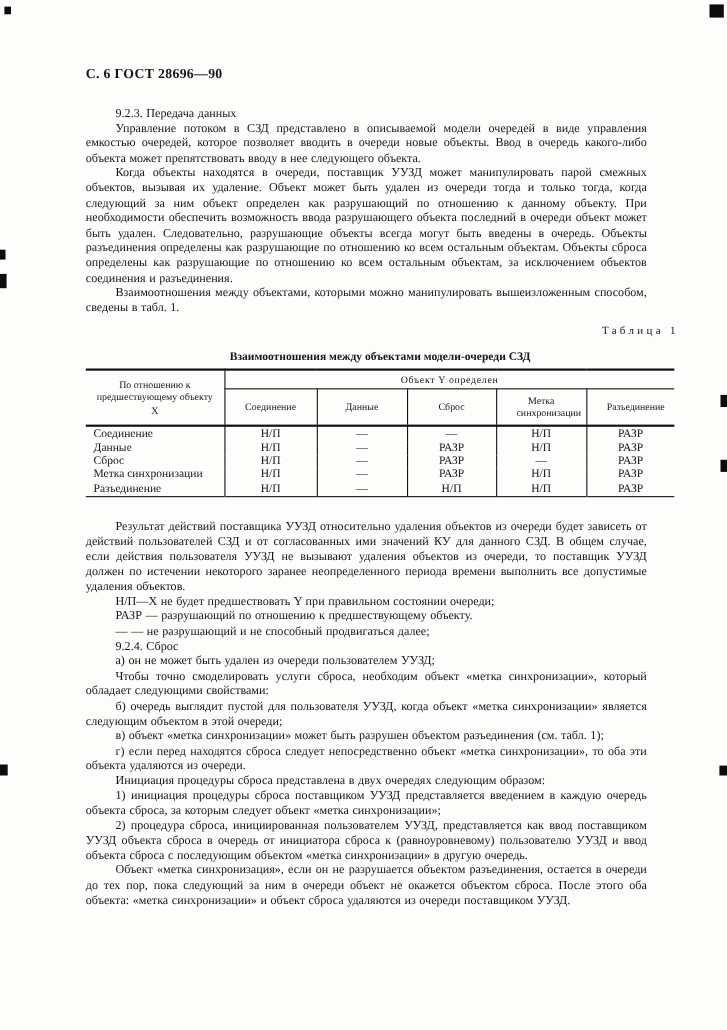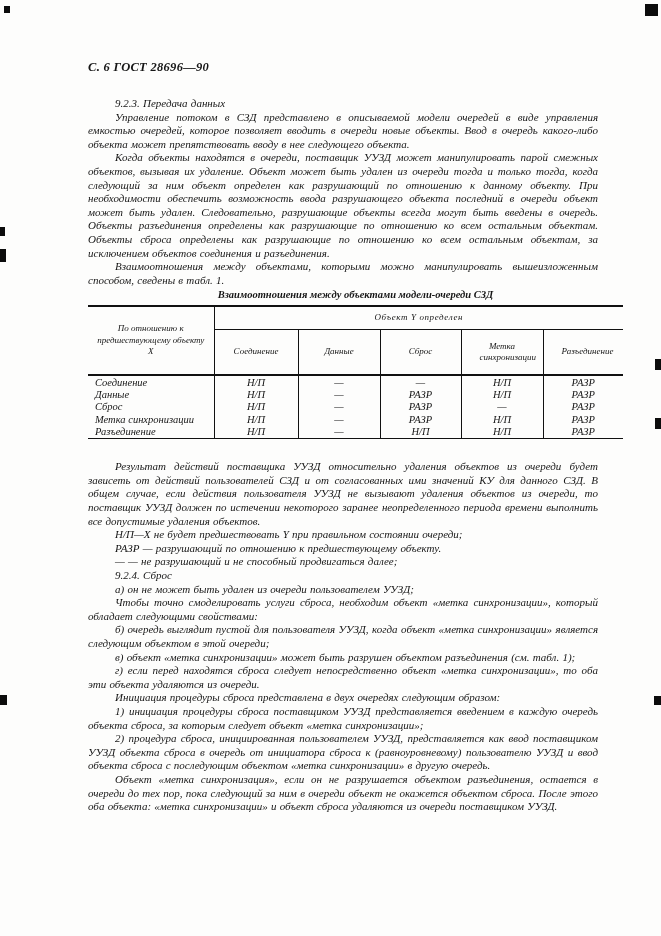--- a/index.html
+++ b/index.html
@@ -7,23 +7,22 @@
   body {
     width: 661px; height: 936px;
     background: #fdfdfc;
     position: relative;
     overflow: hidden;
     font-family: "Liberation Serif", "DejaVu Serif", serif;
     color: #161616;
   }
   .page {
     position: absolute;
-    left: 88px; top: 60px;
+    left: 78px; top: 60px;
     width: 510px;
-    font-style: italic;
   }
   .page-header {
     font-weight: bold;
     font-size: 12.5px;
     letter-spacing: 0.3px;
     margin-bottom: 22px;
   }
   .para {
     font-size: 11px;
     line-height: 13.6px;
@@ -34,21 +33,21 @@
   .para.indent { text-indent: 27px; }
   .table-label {
     width: 539px;
     margin-top: 9px;
     font-size: 10px;
     letter-spacing: 3px;
     text-align: right;
   }
   .table-title {
     width: 535px;
-    margin-top: 2px;
+    margin-top: 12px;
     margin-bottom: 5px;
     font-weight: bold;
     font-size: 10.5px;
     text-align: center;
   }
   table.gost-table {
     width: 535px;
     border-collapse: collapse;
     table-layout: fixed;
     border-top: 2px solid #111;
@@ -64,21 +63,21 @@
     padding: 2px 18px;
   }
   table.gost-table th.span-header {
     border-left: 1px solid #111;
     border-bottom: 1px solid #111;
     height: 17px;
     letter-spacing: 0.6px;
   }
   table.gost-table th.corner-header {
     line-height: 11.5px;
-    padding: 16px 6px;
+    padding: 4px 6px;
   }
   table.gost-table tr.sub-row th {
     border-left: 1px solid #111;
     height: 34px;
   }
   table.gost-table td {
     font-size: 10.5px;
     line-height: 12.3px;
     text-align: center;
     vertical-align: top;
@@ -104,20 +103,21 @@
 
   <div class="page-header">С. 6 ГОСТ 28696—90</div>
 
   <div id="before-table">
       <div class="para indent">9.2.3. Передача данных</div>
       <div class="para indent">Управление потоком в СЗД представлено в описываемой модели очередей в виде управления емкостью очередей, которое позволяет вводить в очереди новые объекты. Ввод в очередь какого-либо объекта может препятствовать вводу в нее следующего объекта.</div>
       <div class="para indent">Когда объекты находятся в очереди, поставщик УУЗД может манипулировать парой смежных объектов, вызывая их удаление. Объект может быть удален из очереди тогда и только тогда, когда следующий за ним объект определен как разрушающий по отношению к данному объекту. При необходимости обеспечить возможность ввода разрушающего объекта последний в очереди объект может быть удален. Следовательно, разрушающие объекты всегда могут быть введены в очередь. Объекты разъединения определены как разрушающие по отношению ко всем остальным объектам. Объекты сброса определены как разрушающие по отношению ко всем остальным объектам, за исключением объектов соединения и разъединения.</div>
       <div class="para indent">Взаимоотношения между объектами, которыми можно манипулировать вышеизложенным способом, сведены в табл. 1.</div>
     </div>
 
+  <div class="table-label">Таблица 1</div>
   <div class="table-title">Взаимоотношения между объектами модели-очереди СЗД</div>
 
   <table class="gost-table">
     <colgroup>
       <col style="width:126px">
       <col style="width:84px">
       <col style="width:82px">
       <col style="width:81px">
       <col style="width:82px">
       <col style="width:80px">

